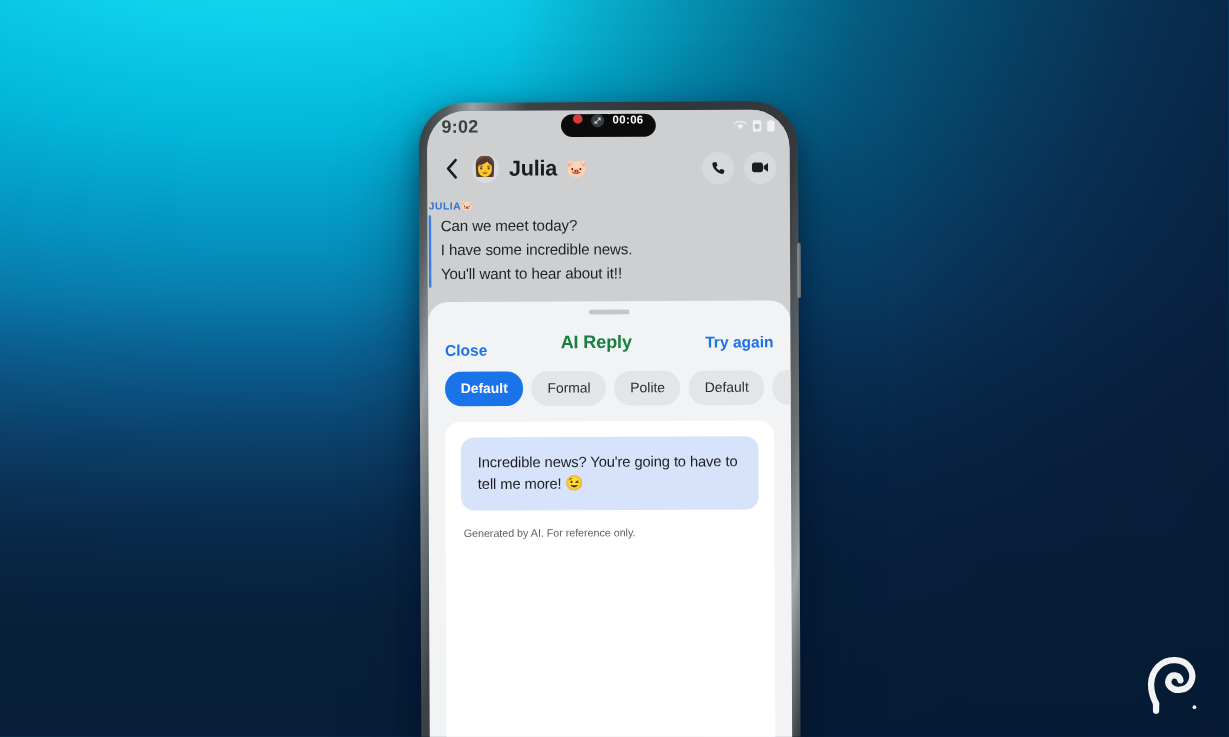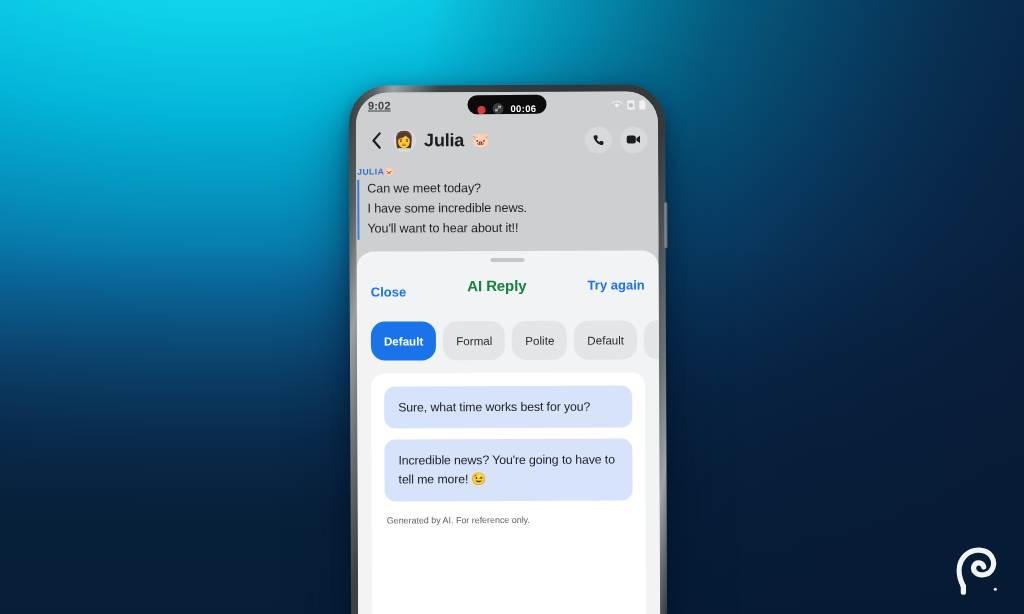--- a/index.html
+++ b/index.html
@@ -51,25 +51,25 @@
     position:absolute; right:-2px; top:118px; width:3px; height:46px;
     background:linear-gradient(to right,#8e9497,#5d6467); border-radius:2px;
   }
 
   
   #statusbar {
     height:26px; flex:0 0 26px; background:#cdcfd1;
     display:flex; align-items:center; justify-content:space-between;
     padding:0 12px; position:relative;
   }
-  #status-time { font-size:11px; font-weight:600; color:#3c4043; letter-spacing:.2px;text-decoration:underline; }
+  #status-time { font-size:15px; font-weight:600; color:#3c4043; letter-spacing:.2px; }
   #rec-pill {
     position:absolute; left:50%; top:3px; transform:translateX(-50%);
     height:19px; padding:0 10px; border-radius:11px; background:#0b0b0c;
-    display:flex; align-items:flex-end; gap:7px;
+    display:flex; align-items:flex-start; gap:7px;
   }
   #rec-dot { width:8px; height:8px; border-radius:50%; background:#d93a3a; }
   #rec-mini { width:11px; height:11px; border-radius:50%; background:#3a3d40; display:flex; align-items:center; justify-content:center; }
   #rec-time { font-size:9.5px; font-weight:700; color:#fff; letter-spacing:.3px; }
   #status-icons { display:flex; align-items:center; gap:4px; }
 
   
   #chat-header {
     flex:0 0 44px; background:#cdcfd1;
     display:flex; align-items:center; padding:0 11px; gap:8px;
@@ -105,24 +105,24 @@
   #sheet-top {
     display:flex; align-items:center; justify-content:space-between;
     padding:10px 14px 10px 14px;
   }
   #close-btn { font-size:13px; font-weight:700; color:#1a73e8;margin-top:12px; }
   #sheet-title { font-size:15px; font-weight:700; color:#15803d; letter-spacing:-.1px; }
   #try-again-btn { font-size:13px; font-weight:700; color:#1a73e8;text-align:right; }
 
   #chips-row { display:flex; gap:7px; padding:0 14px 13px 14px; overflow:hidden; }
   .chip {
-    flex:0 0 auto; height:39px; padding:0 13px; border-radius:14px;
+    flex:0 0 auto; height:29px; padding:0 13px; border-radius:14px;
     background:#e3e5e7; color:#2b2d30;
     font-size:11.6px; font-weight:500;
-    display:flex; align-items:center; white-space:nowrap;margin-top:12px;
+    display:flex; align-items:center; white-space:nowrap;
   }
   .chip.active { background:#1a73e8; color:#fff; font-weight:700; }
 
   #suggestions-card {
     margin:0 14px; background:#fff; border-radius:13px 13px 0 0;
     padding:13px 13px 0 13px; flex:1 1 auto; overflow:hidden;
   }
   .bubble {
     background:#d7e3fb; border-radius:11px; padding:12px 14px;
     font-size:12.3px; color:#1c1e21; line-height:1.52; margin-bottom:11px;
@@ -221,20 +221,19 @@
 
       <div id="chips-row">
         <span class="chip active">Default</span>
         <span class="chip">Formal</span>
         <span class="chip">Polite</span>
         <span class="chip">Default</span>
         <span class="chip"></span>
       </div>
 
       <div id="suggestions-card">
-        <div class="bubble">Sure, what time works best for you?</div>
         <div class="bubble">Incredible news? You're going to have to tell me more! 😉</div>
         <div id="disclaimer">Generated by AI. For reference only.</div>
       </div>
     </div>
 
   </div>
 </div>
 
 </body></html>

